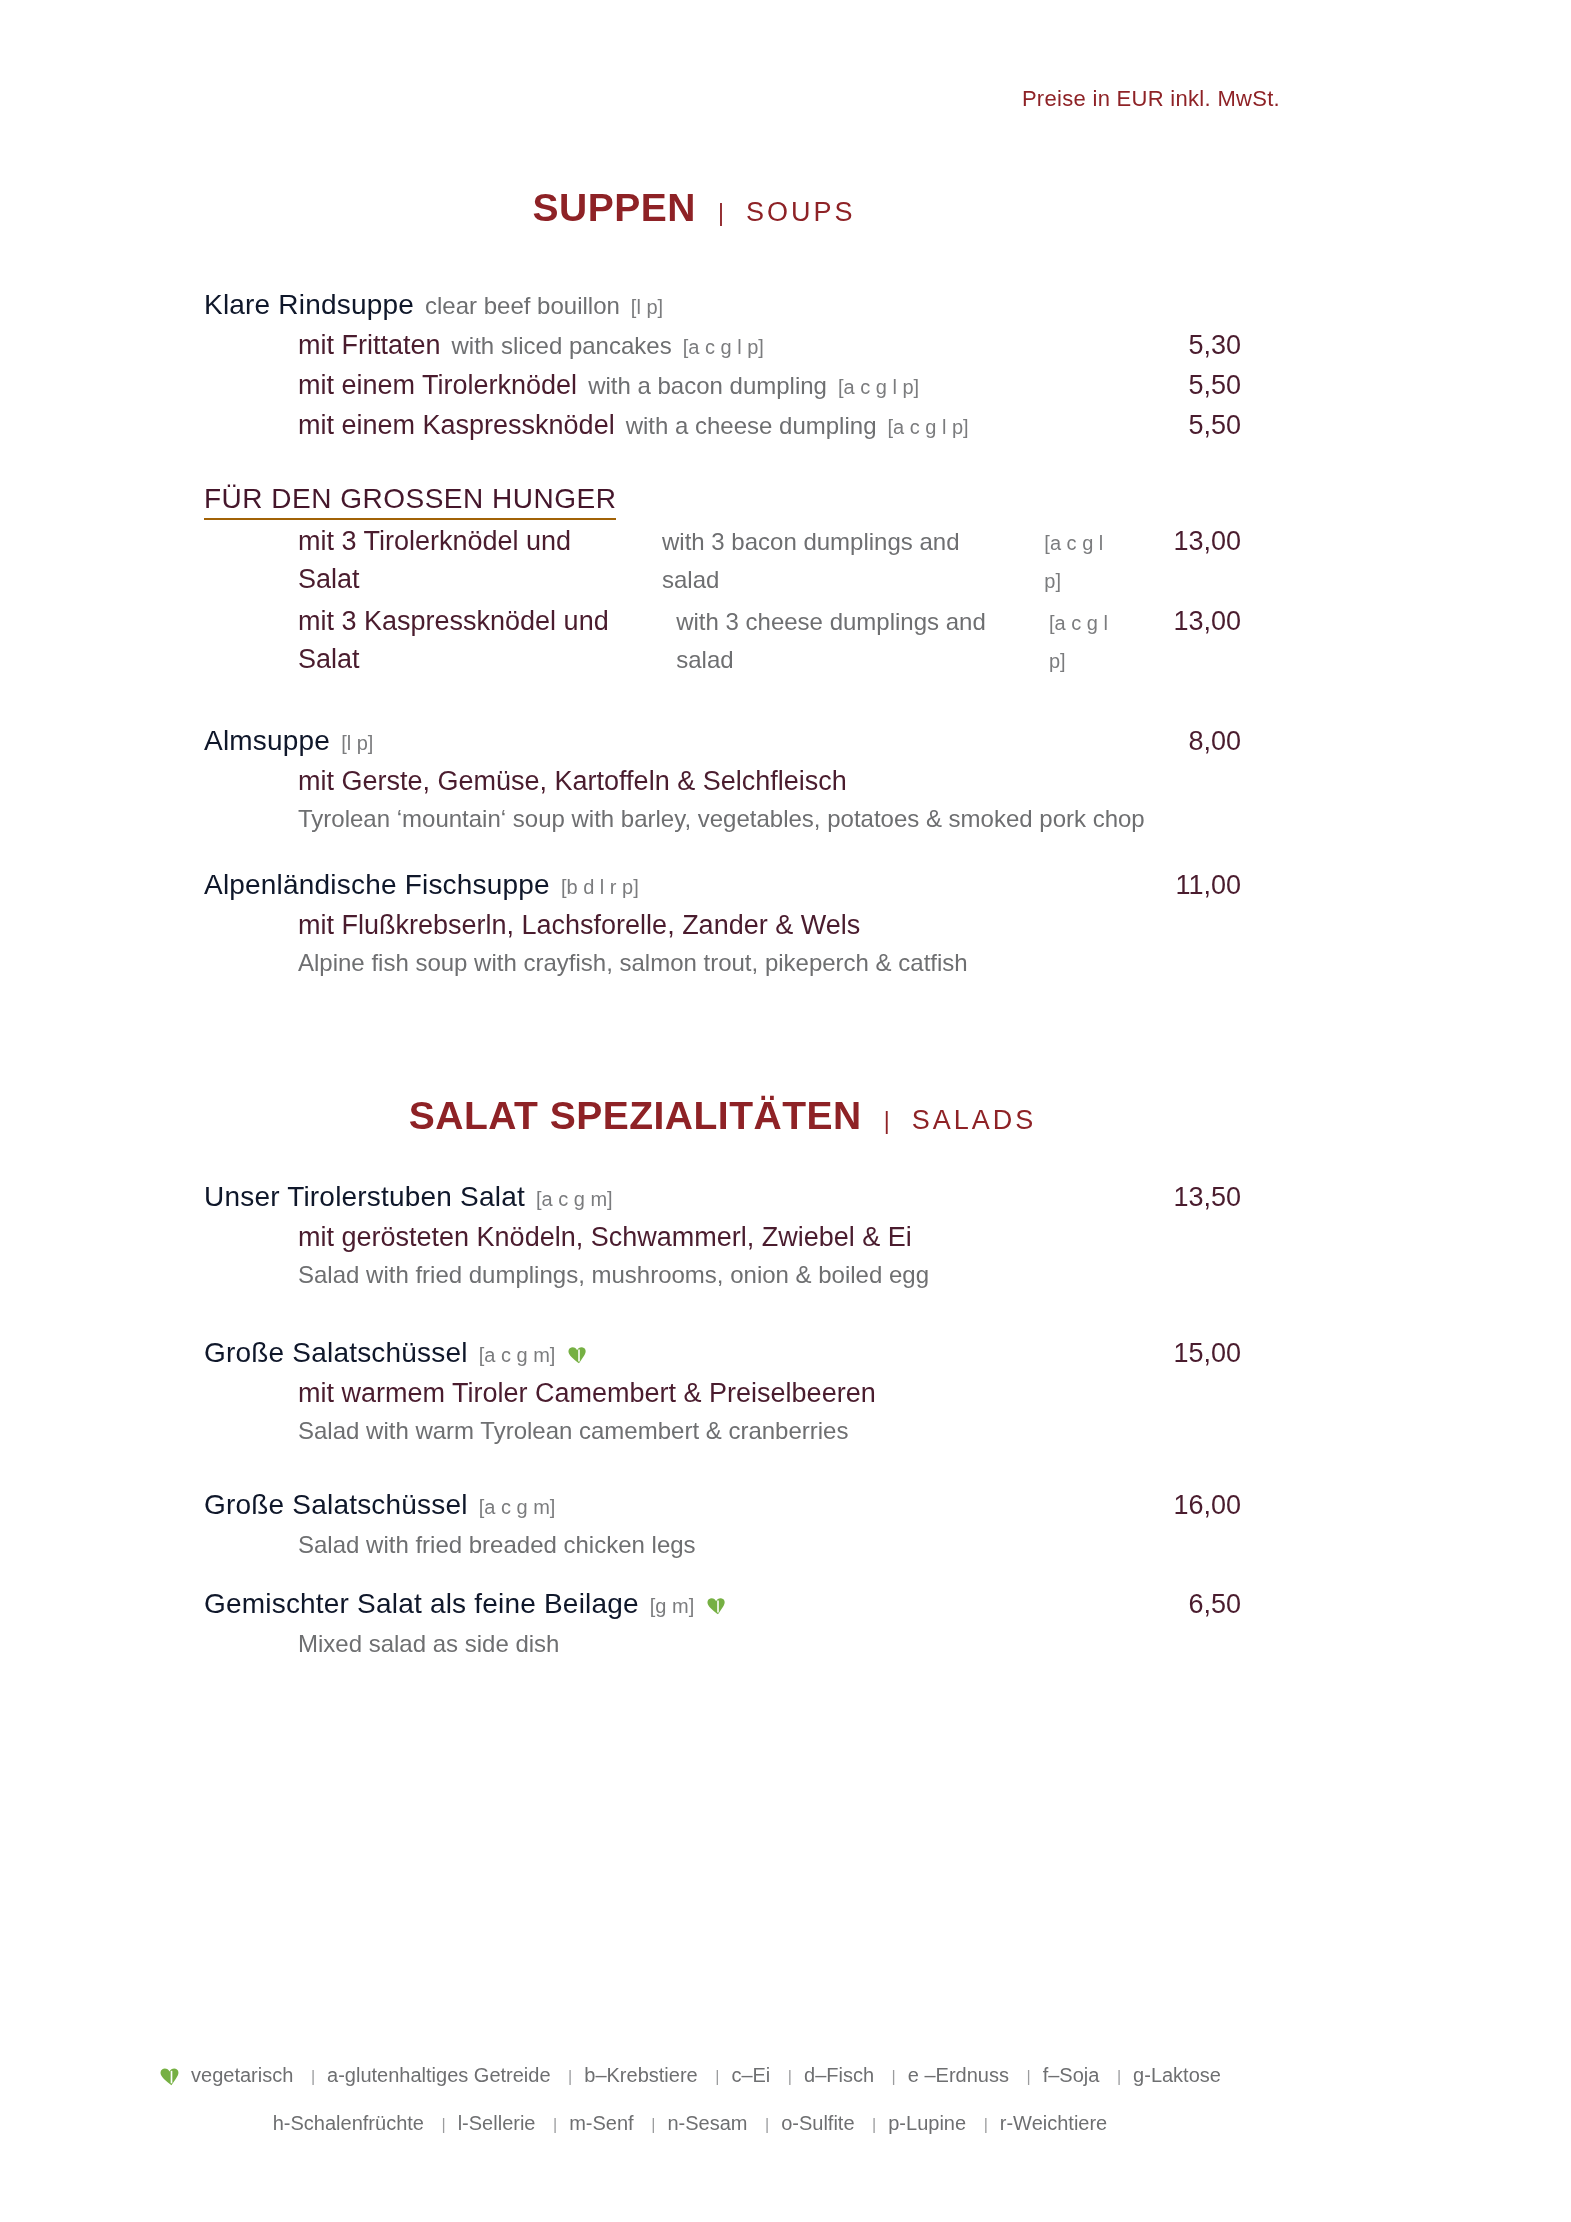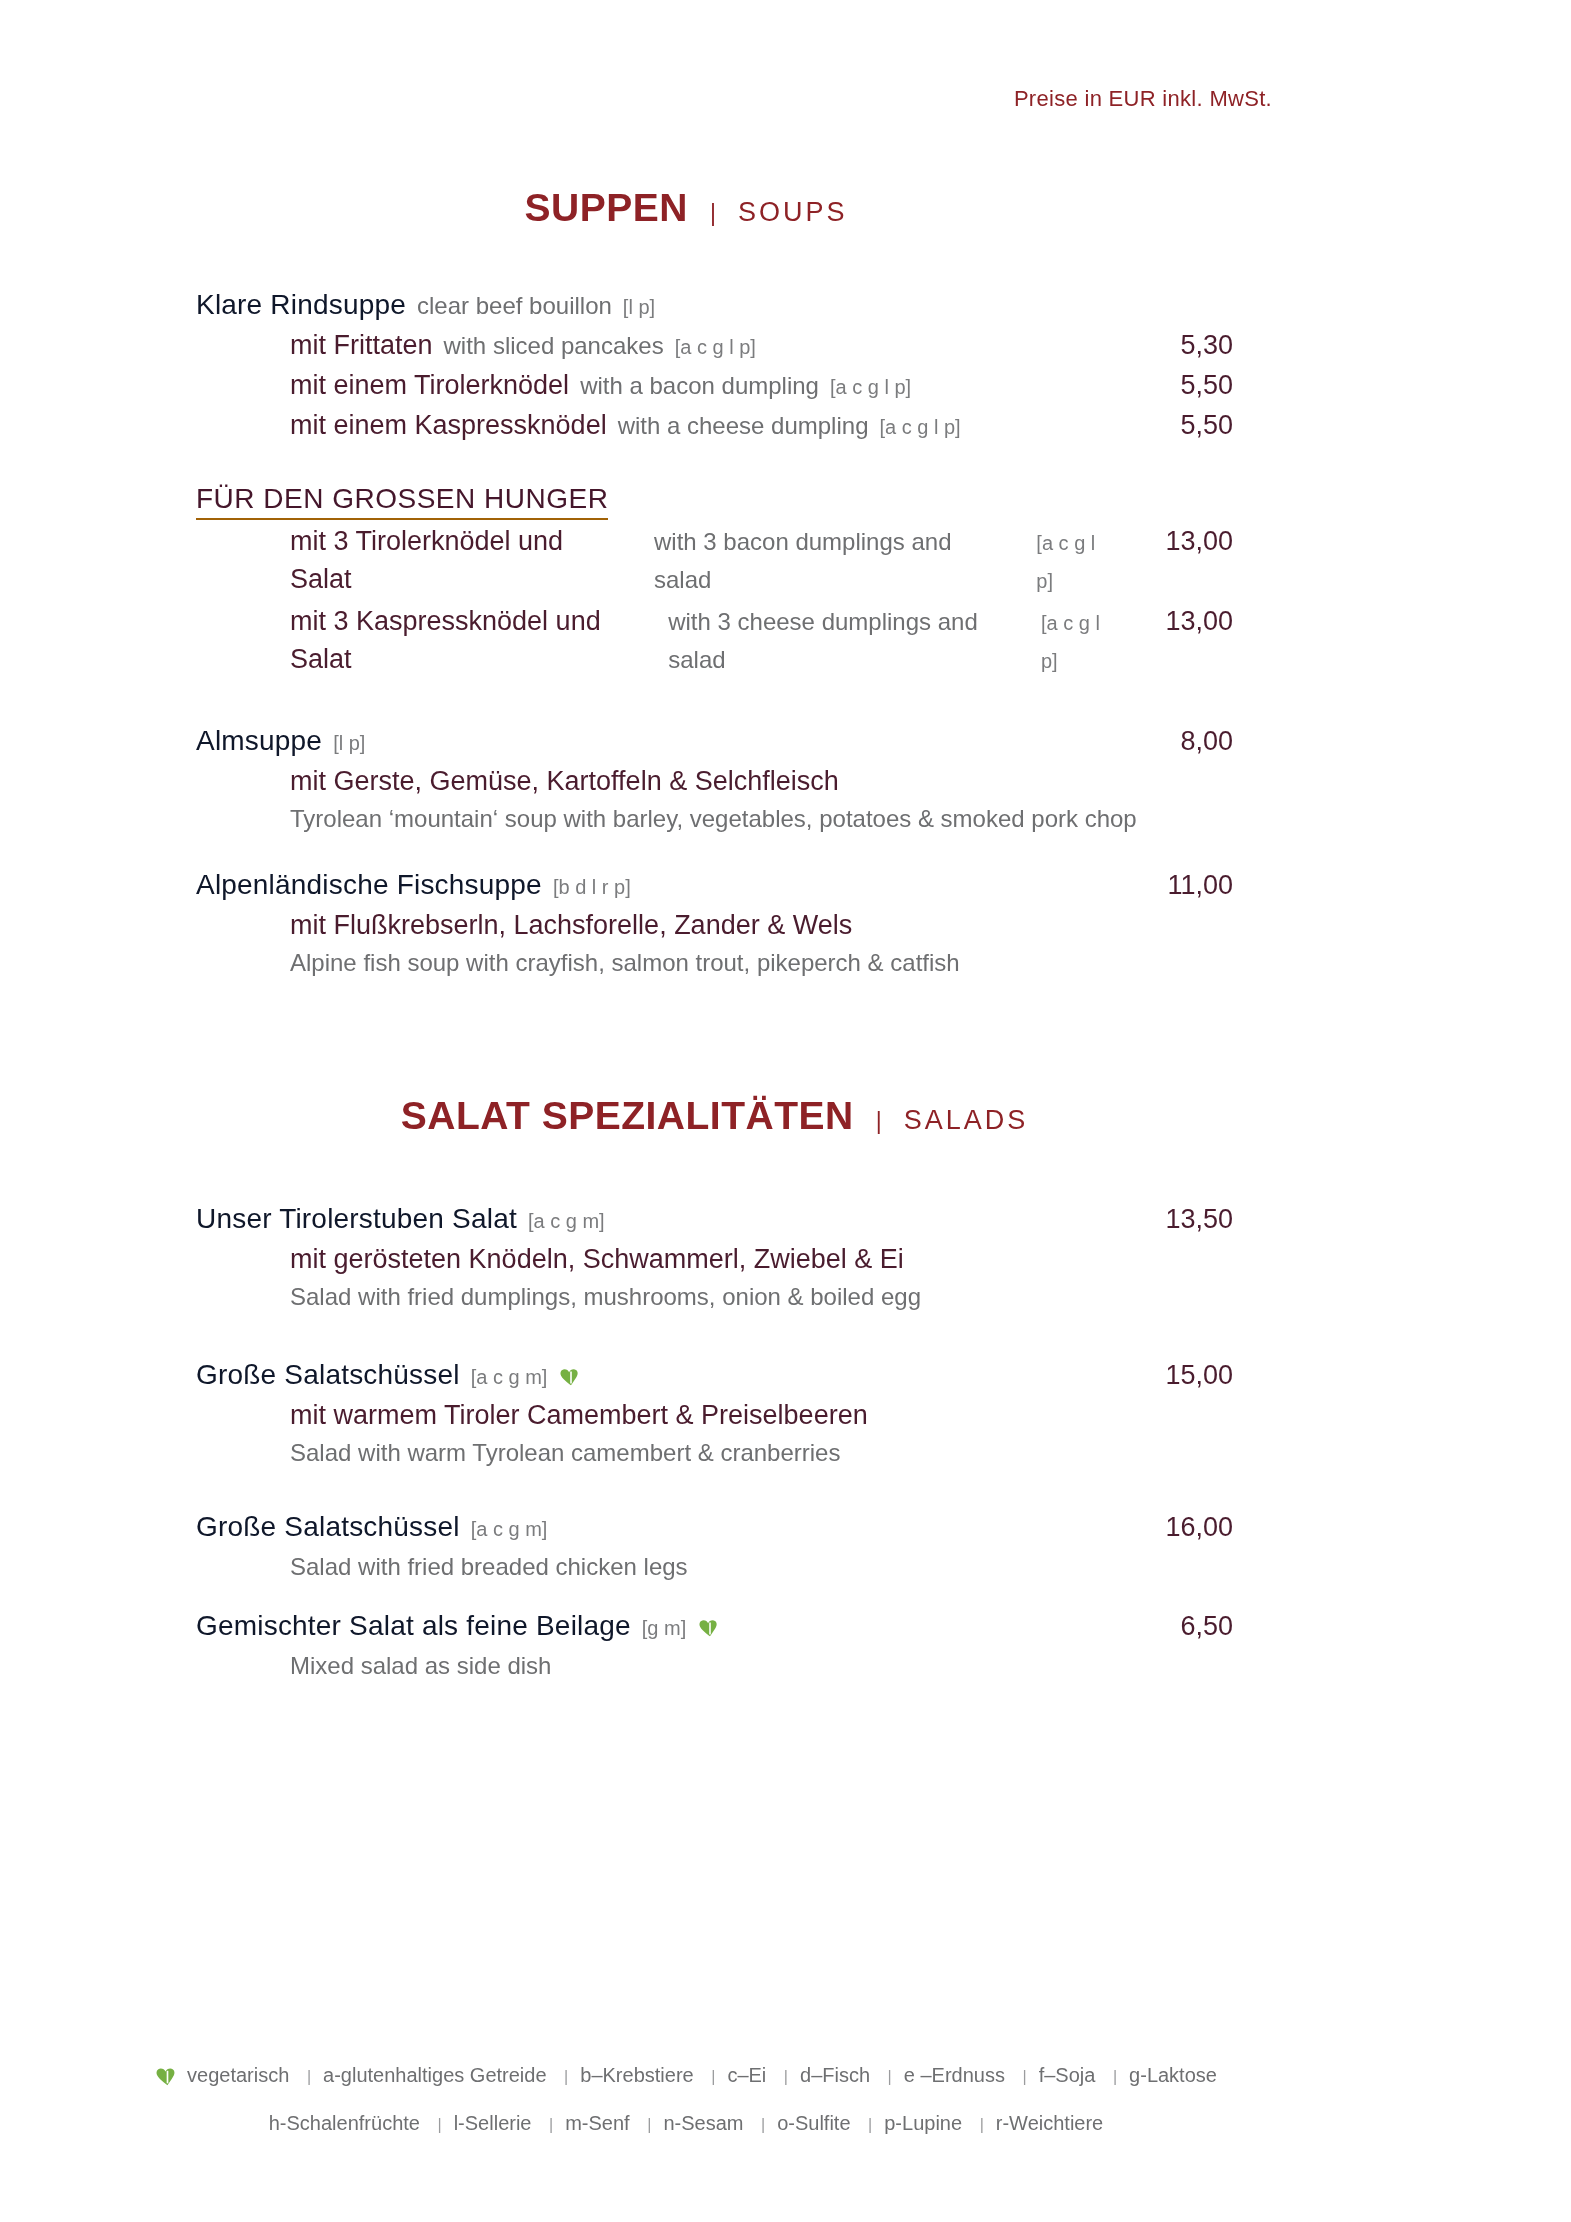--- a/index.html
+++ b/index.html
@@ -2,20 +2,21 @@
 <html><head>
 <meta charset="utf-8">
 <style>
   html,body{margin:0;padding:0;background:#ffffff;}
   .page{
     position:relative;
     width:1372px;height:2222px;
     background:#ffffff;
     font-family:"Liberation Sans", sans-serif;
     overflow:hidden;
+    padding-left:8px;
   }
   .tax-note{
     position:absolute;top:86px;right:100px;
     font-size:22px;color:#8e2226;letter-spacing:.3px;
   }
   .menu{padding:0 139px 0 196px;}
   .section-head{
     display:flex;justify-content:center;align-items:baseline;
   }
   .section-head .de{font-size:39px;font-weight:bold;color:#8e2226;letter-spacing:.5px;}
@@ -35,21 +36,21 @@
   .hunger-title{
     font-size:28px;color:#45162b;letter-spacing:.5px;
     border-bottom:2px solid #a16207;padding-bottom:2px;display:inline-block;line-height:34px;
   }
 
   #b-rindsuppe{margin-top:56px;}
   #b-hunger{margin-top:36px;}
   #b-hunger .row.sub{margin-top:2px;gap:28px;}
   #b-almsuppe{margin-top:42px;}
   #b-fisch{margin-top:28px;}
-  #b-tirolerstuben{margin-top:62px;}
+  #b-tirolerstuben{margin-top:40px;}
   #b-sal1{margin-top:40px;}
   #b-sal2{margin-top:36px;}
   #b-beilage{margin-top:21px;}
 
   .veg-icon{display:inline-block;width:24px;height:24px;margin-left:12px;align-self:center;}
   .veg-icon svg{display:block;width:100%;height:100%;}
 
   .note-box{
     margin-top:62px;
     border:5px solid #7c2128;

